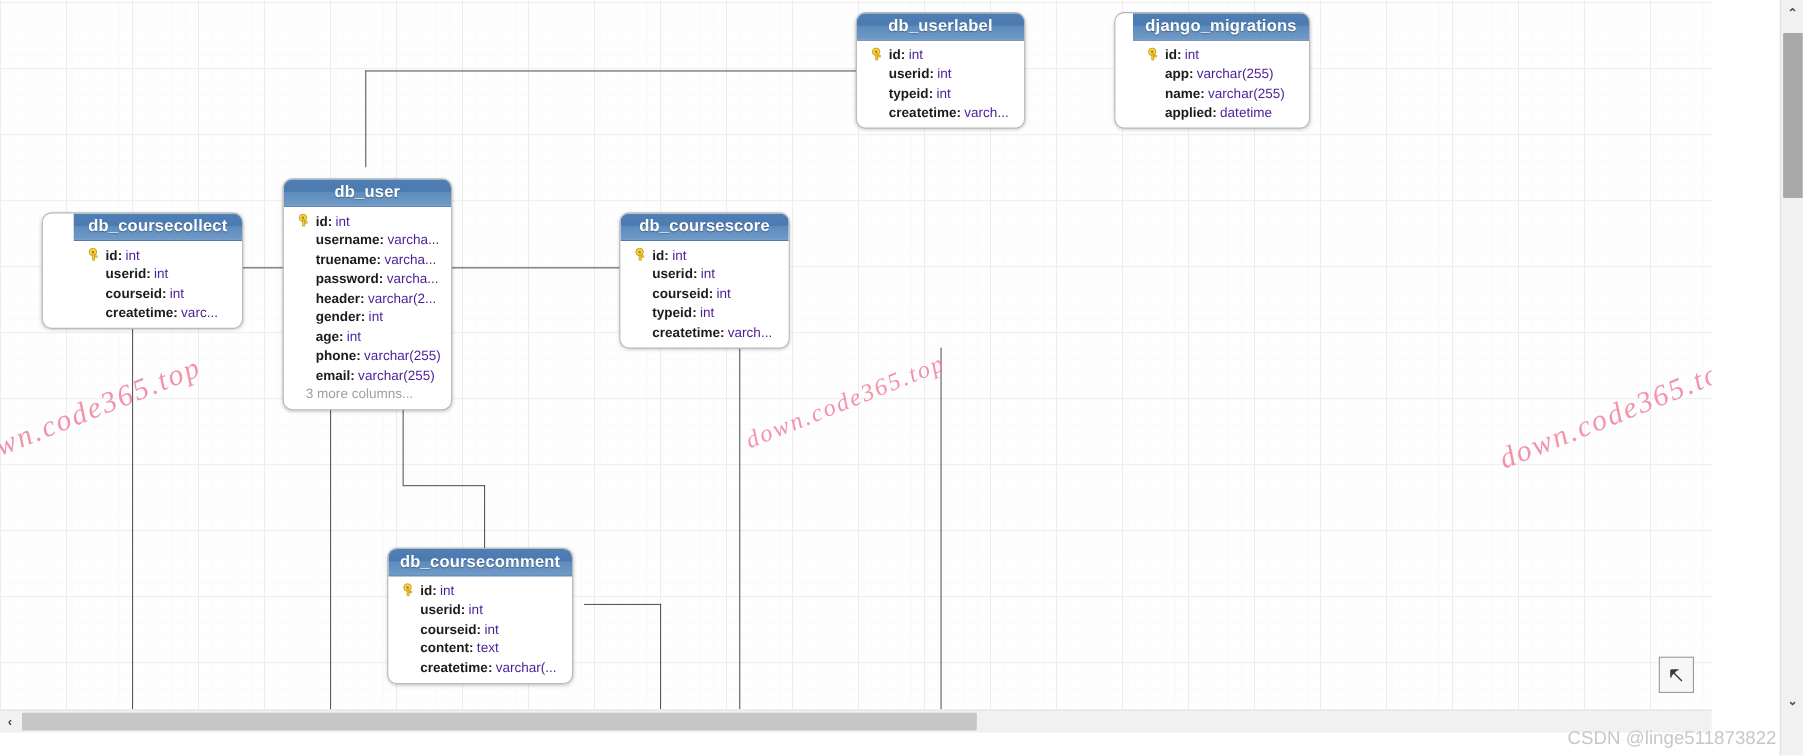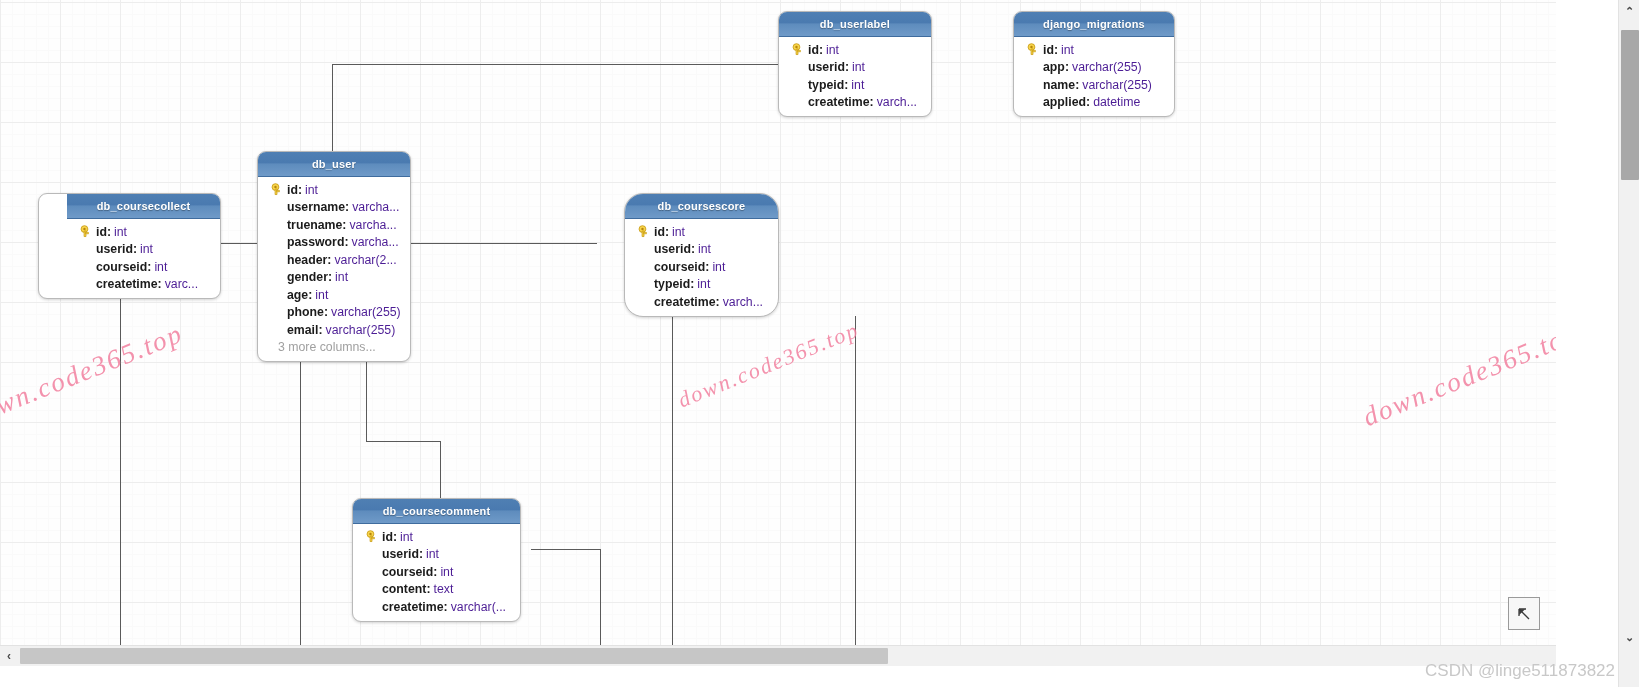--- a/index.html
+++ b/index.html
@@ -65,21 +65,21 @@
     border-radius: 9px;
     box-shadow: 0 1px 3px rgba(0,0,0,.18);
     overflow: hidden;
   }
   .tbl-head {
     height: 24px;
     line-height: 24px;
     text-align: center;
     color: #ffffff;
     font-weight: bold;
-    font-size: 11px;
+    font-size: 15px;
     letter-spacing: .2px;
     background: linear-gradient(to bottom, #4f7fb3 0%, #4a7ab0 45%, #5e8cbd 50%, #6f9ac8 100%);
     border-bottom: 1px solid #3f6c9e;
     text-shadow: 0 1px 1px rgba(0,0,0,.35);
     white-space: nowrap;
     overflow: hidden;
   }
   .tbl-body {
     padding: 4px 0 5px 0;
   }
@@ -255,21 +255,21 @@
               <span class="col-type">int</span>
             </div>
             <div class="row">
               <span class="keycell blank"></span>
               <span class="col-name">createtime</span>
               <span class="col-name">:</span>
               <span class="col-type">varc...</span>
             </div>
           </div>
         </div>
-        <div class="tbl" style="left: 257px; top: 151px; width: 152px;">
+        <div class="tbl" style="left: 257px; top: 162px; width: 152px;">
           <div class="tbl-head">db_user</div>
           <div class="tbl-body">
             <div class="row">
               <span class="keycell">
                 <svg width="13" height="13" viewBox="0 0 16 16">
                   <circle cx="5.5" cy="5" r="4.2" fill="#f7d44c" stroke="#c79a10" stroke-width="1"></circle>
                   <circle cx="5.5" cy="5" r="1.5" fill="#b8860b"></circle>
                   <path d="M7.4 7.2 L7.4 14.2 L5.0 14.2 L5.0 7.6 Z" fill="#f7d44c" stroke="#c79a10" stroke-width="0.9"></path>
                   <rect x="7.0" y="9.3" width="3.2" height="1.6" fill="#f7d44c" stroke="#c79a10" stroke-width="0.8"></rect>
                 </svg>
@@ -322,21 +322,21 @@
             </div>
             <div class="row">
               <span class="keycell blank"></span>
               <span class="col-name">email</span>
               <span class="col-name">:</span>
               <span class="col-type">varchar(255)</span>
             </div>
             <div class="more">3 more columns...</div>
           </div>
         </div>
-        <div class="tbl" style="left: 624px; top: 193px; width: 153px; border-radius: 19px;">
+        <div class="tbl" style="left: 563px; top: 193px; width: 153px;">
           <div class="tbl-head">db_coursescore</div>
           <div class="tbl-body">
             <div class="row">
               <span class="keycell">
                 <svg width="13" height="13" viewBox="0 0 16 16">
                   <circle cx="5.5" cy="5" r="4.2" fill="#f7d44c" stroke="#c79a10" stroke-width="1"></circle>
                   <circle cx="5.5" cy="5" r="1.5" fill="#b8860b"></circle>
                   <path d="M7.4 7.2 L7.4 14.2 L5.0 14.2 L5.0 7.6 Z" fill="#f7d44c" stroke="#c79a10" stroke-width="0.9"></path>
                   <rect x="7.0" y="9.3" width="3.2" height="1.6" fill="#f7d44c" stroke="#c79a10" stroke-width="0.8"></rect>
                 </svg>
@@ -400,21 +400,21 @@
               <span class="col-type">int</span>
             </div>
             <div class="row">
               <span class="keycell blank"></span>
               <span class="col-name">createtime</span>
               <span class="col-name">:</span>
               <span class="col-type">varch...</span>
             </div>
           </div>
         </div>
-        <div class="tbl" style="left: 1013px; top: 11px; width: 160px;">
+        <div class="tbl" style="left: 1013px; top: 11px; width: 160px; padding-left: 16px;">
           <div class="tbl-head">django_migrations</div>
           <div class="tbl-body">
             <div class="row">
               <span class="keycell">
                 <svg width="13" height="13" viewBox="0 0 16 16">
                   <circle cx="5.5" cy="5" r="4.2" fill="#f7d44c" stroke="#c79a10" stroke-width="1"></circle>
                   <circle cx="5.5" cy="5" r="1.5" fill="#b8860b"></circle>
                   <path d="M7.4 7.2 L7.4 14.2 L5.0 14.2 L5.0 7.6 Z" fill="#f7d44c" stroke="#c79a10" stroke-width="0.9"></path>
                   <rect x="7.0" y="9.3" width="3.2" height="1.6" fill="#f7d44c" stroke="#c79a10" stroke-width="0.8"></rect>
                 </svg>

